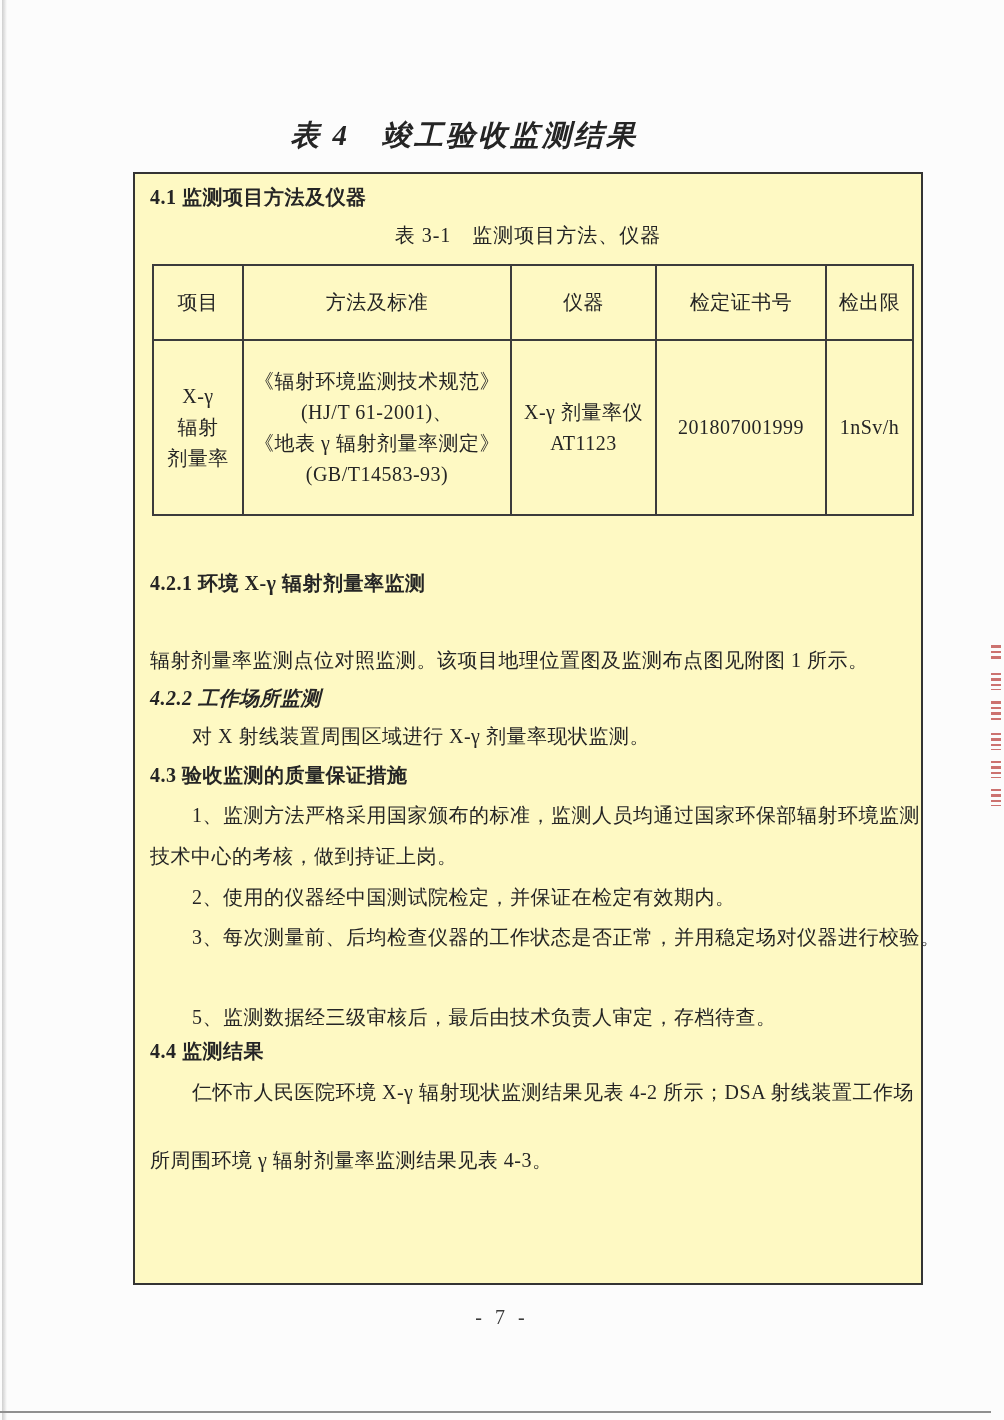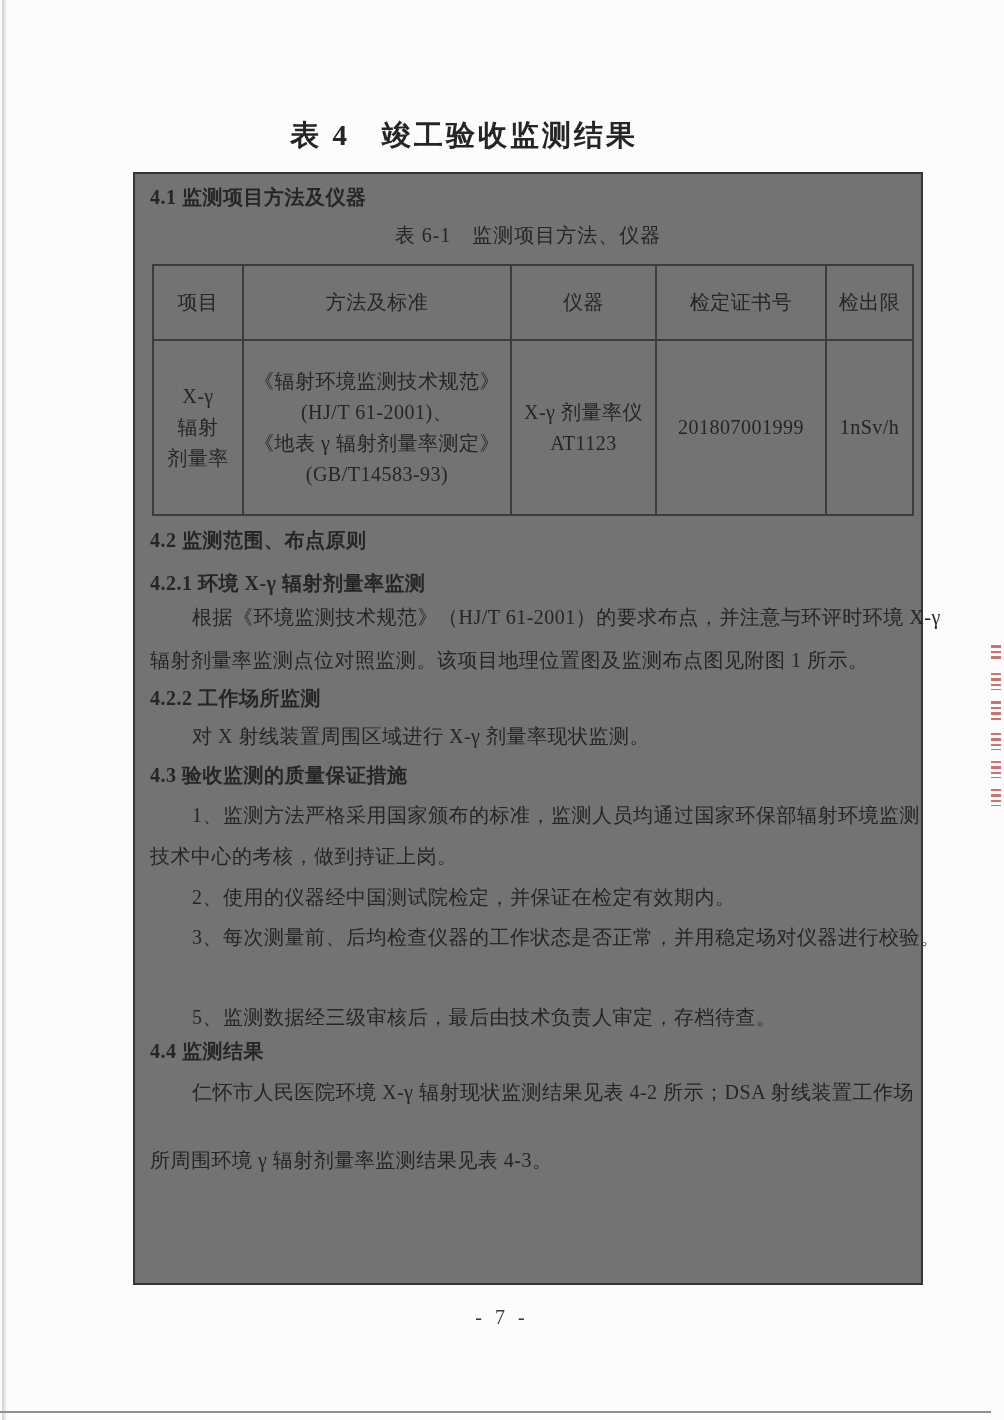--- a/index.html
+++ b/index.html
@@ -10,24 +10,24 @@
     color:#252525;
     overflow:hidden;
   }
   .page{position:absolute;inset:0;}
   
   .scan-edge-left{position:absolute;left:2px;top:0;width:5px;height:100%;
     background:linear-gradient(90deg,#cfcfcf,#e9e9e9 60%,transparent);}
   .scan-edge-bottom{position:absolute;left:0;top:1411px;width:991px;height:2px;background:#8f8f8f;}
   
   .doc-title{position:absolute;top:116px;left:0;width:928px;text-align:center;
-    font-size:29px;font-weight:700;letter-spacing:3px;}
+    font-size:29px;font-weight:700;letter-spacing:3px;font-style:italic;}
   
   .main-box{position:absolute;left:133px;top:172px;width:786px;height:1109px;
-    border:2.5px solid #343434;background:#737373;}
+    border:2.5px solid #343434;background:#fef9c3;}
   .h-line{position:absolute;font-size:20px;font-weight:700;white-space:nowrap;letter-spacing:0.5px;}
   .t-line{position:absolute;font-size:20px;font-weight:400;white-space:nowrap;letter-spacing:0.5px;}
   .caption{position:absolute;left:0;width:100%;text-align:center;font-size:20px;font-weight:400;letter-spacing:1px;}
   
   .tbl{position:absolute;left:17px;top:90px;border-collapse:collapse;table-layout:fixed;border-radius:21px;}
   .tbl td,.tbl th{border:2px solid #3c3c3c;text-align:center;vertical-align:middle;
     font-size:20px;font-weight:400;padding:0;line-height:1.55;letter-spacing:0.5px;}
   .tbl th{font-weight:400;}
   
   .red-stamp{position:absolute;right:1px;top:645px;width:12px;display:flex;flex-direction:column;gap:11px;}
@@ -44,21 +44,21 @@
 
   <div class="scan-edge-left"></div>
   <div class="scan-edge-bottom"></div>
 
   <div class="doc-title">表 4　竣工验收监测结果</div>
 
   <div class="main-box">
 
     <div class="h-line" style="left:15px;top:10px;">4.1 监测项目方法及仪器</div>
 
-    <div class="caption" style="top:48px;">表 6-1　监测项目方法、仪器</div>
+    <div class="caption" style="top:48px;">表 3-1　监测项目方法、仪器</div>
 
     <table class="tbl">
       <colgroup>
         <col style="width:90px">
           <col style="width:268px">
           <col style="width:145px">
         <col style="width:170px">
           <col style="width:87px">
       </colgroup>
       <tbody>
@@ -84,25 +84,23 @@
         <td>
           <div>X-γ 剂量率仪</div>
           <div>AT1123</div>
         </td>
         <td>201807001999</td>
         <td>1nSv/h</td>
       </tr>
     </tbody>
       </table>
 
-    <div class="h-line" style="left:15px;top:353px;">4.2 监测范围、布点原则</div>
     <div class="h-line" style="left:15px;top:396px;">4.2.1 环境 X-γ 辐射剂量率监测</div>
-    <div class="t-line" style="left:57px;top:430px;">根据《环境监测技术规范》（HJ/T 61-2001）的要求布点，并注意与环评时环境 X-γ</div>
     <div class="t-line" style="left:15px;top:473px;">辐射剂量率监测点位对照监测。该项目地理位置图及监测布点图见附图 1 所示。</div>
-    <div class="h-line" style="left:15px;top:511px;">4.2.2 工作场所监测</div>
+    <div class="h-line" style="left:15px;top:511px;font-style:italic;">4.2.2 工作场所监测</div>
     <div class="t-line" style="left:57px;top:549px;">对 X 射线装置周围区域进行 X-γ 剂量率现状监测。</div>
 
     <div class="h-line" style="left:15px;top:588px;">4.3 验收监测的质量保证措施</div>
     <div class="t-line" style="left:57px;top:628px;">1、监测方法严格采用国家颁布的标准，监测人员均通过国家环保部辐射环境监测</div>
     <div class="t-line" style="left:15px;top:669px;">技术中心的考核，做到持证上岗。</div>
     <div class="t-line" style="left:57px;top:710px;">2、使用的仪器经中国测试院检定，并保证在检定有效期内。</div>
     <div class="t-line" style="left:57px;top:750px;">3、每次测量前、后均检查仪器的工作状态是否正常，并用稳定场对仪器进行校验。</div>
     <div class="t-line" style="left:57px;top:830px;">5、监测数据经三级审核后，最后由技术负责人审定，存档待查。</div>
 
     <div class="h-line" style="left:15px;top:864px;">4.4 监测结果</div>

